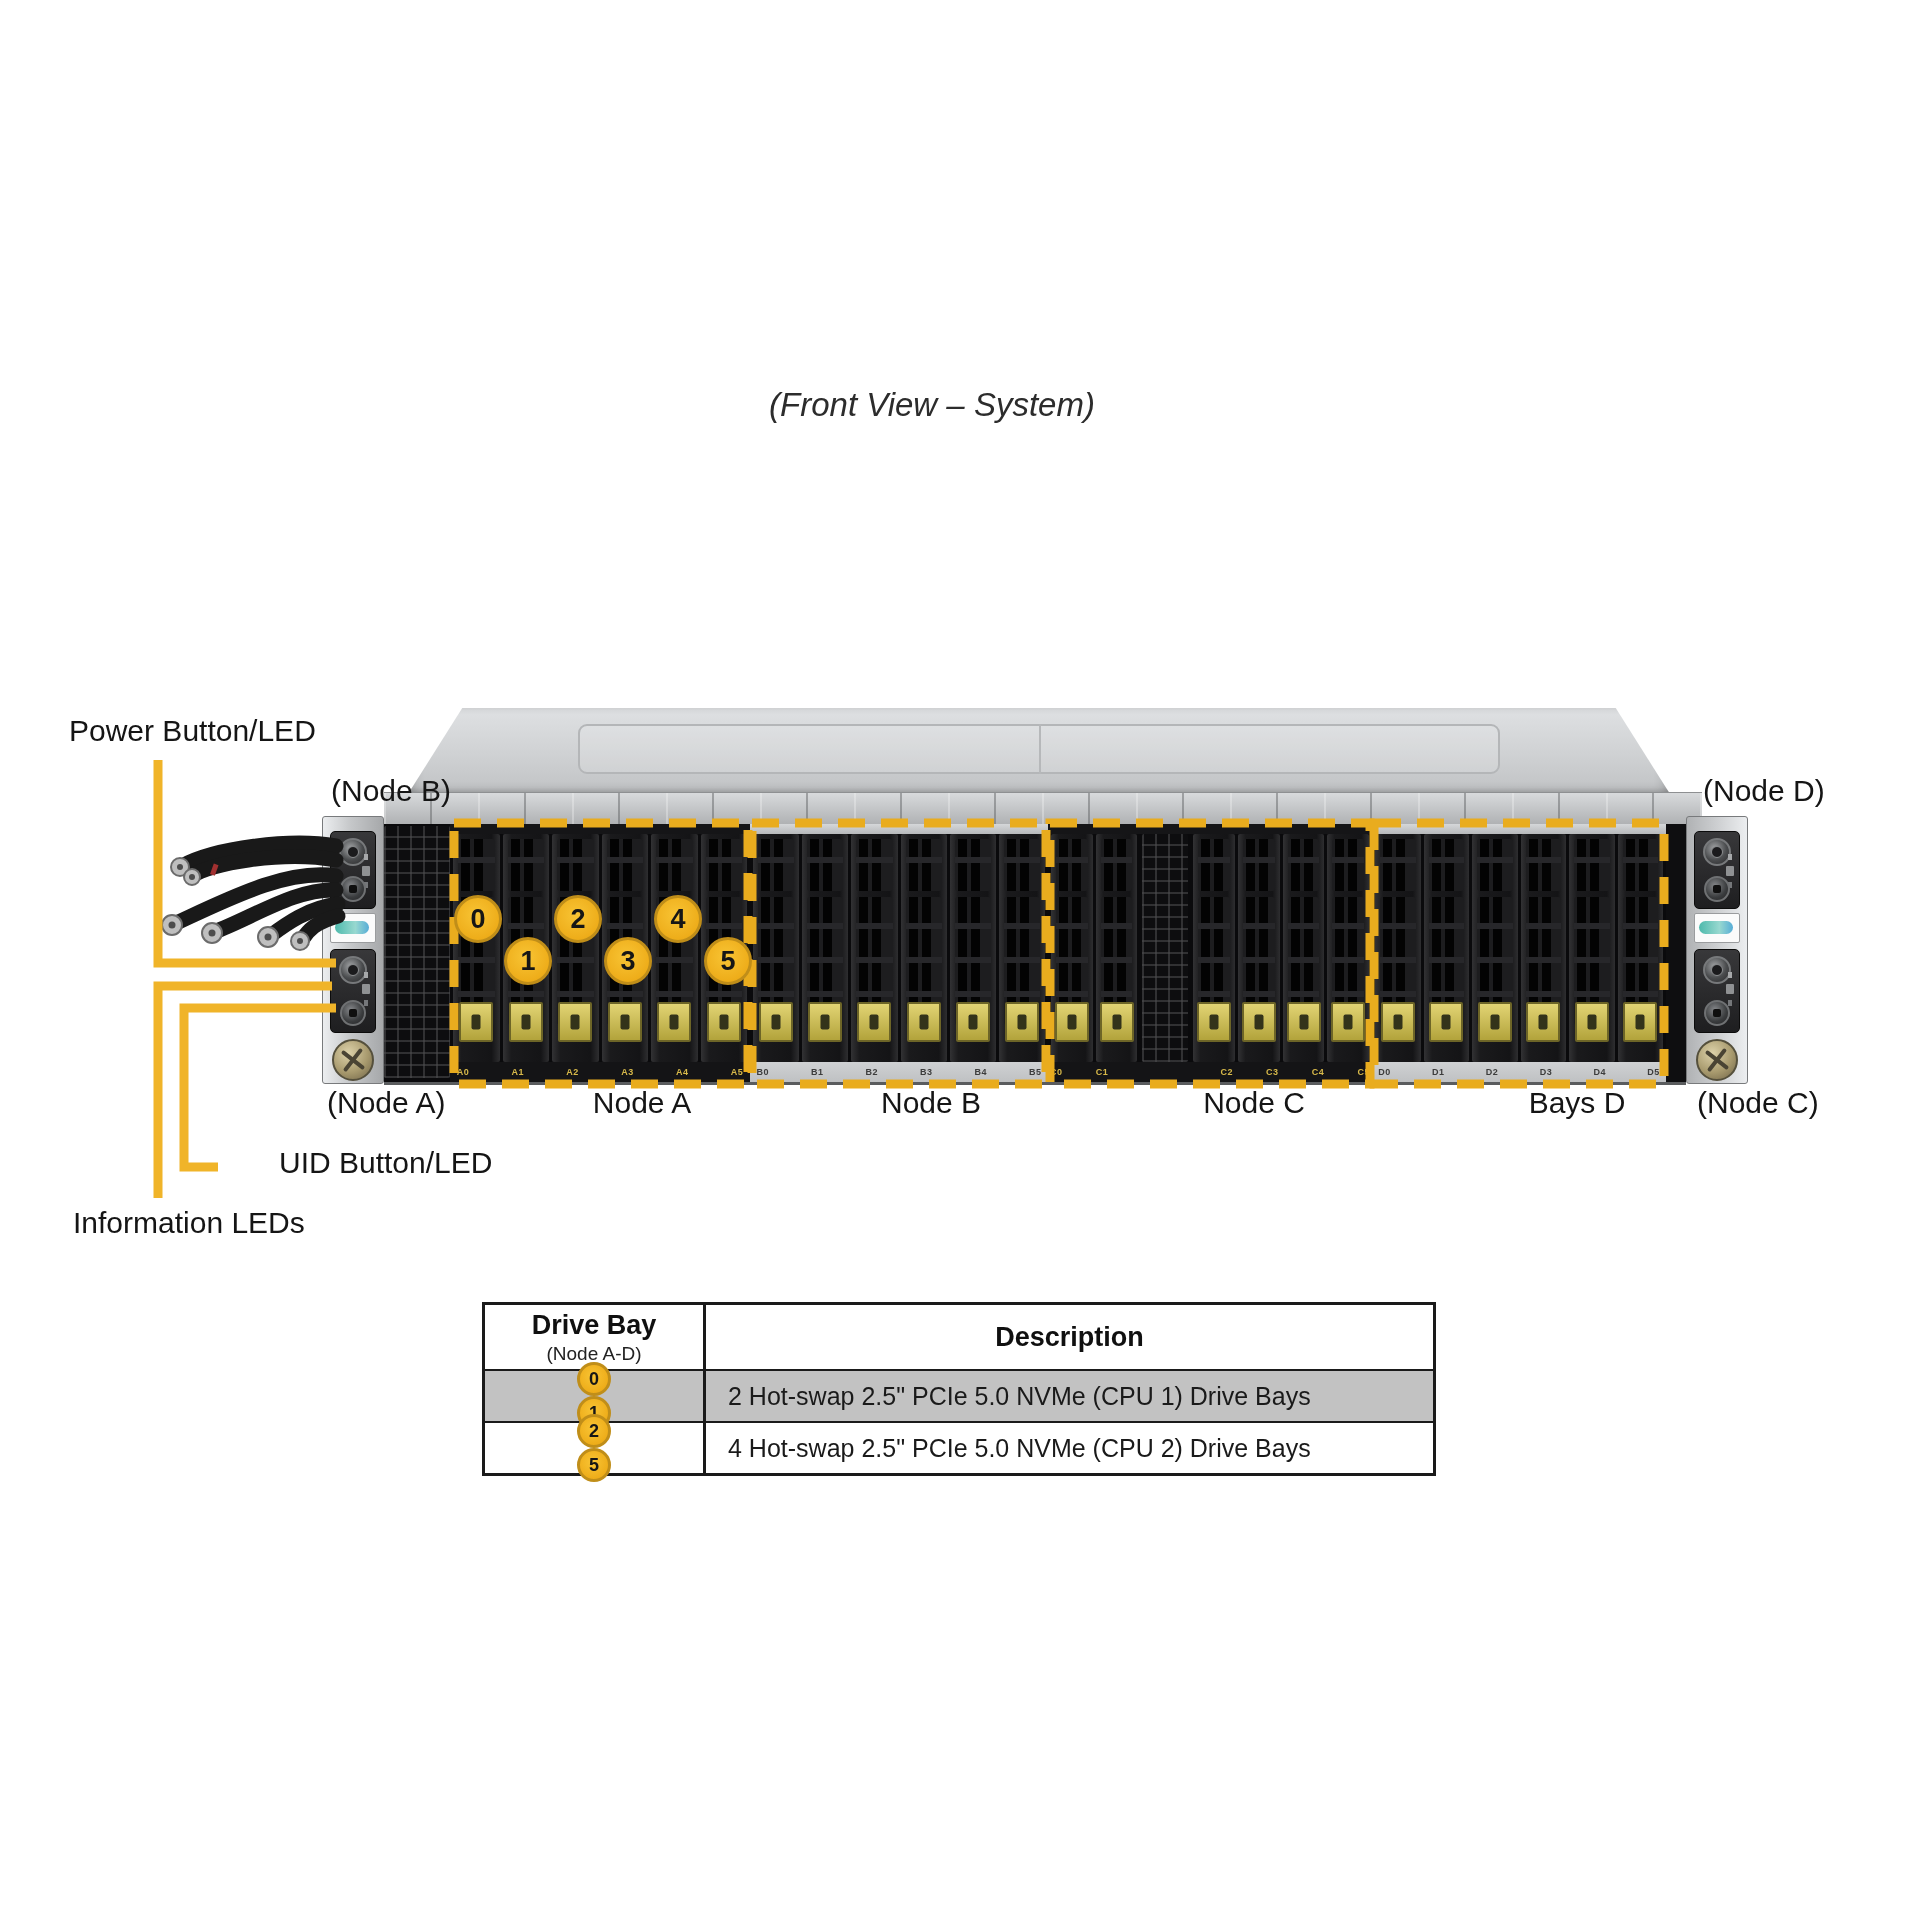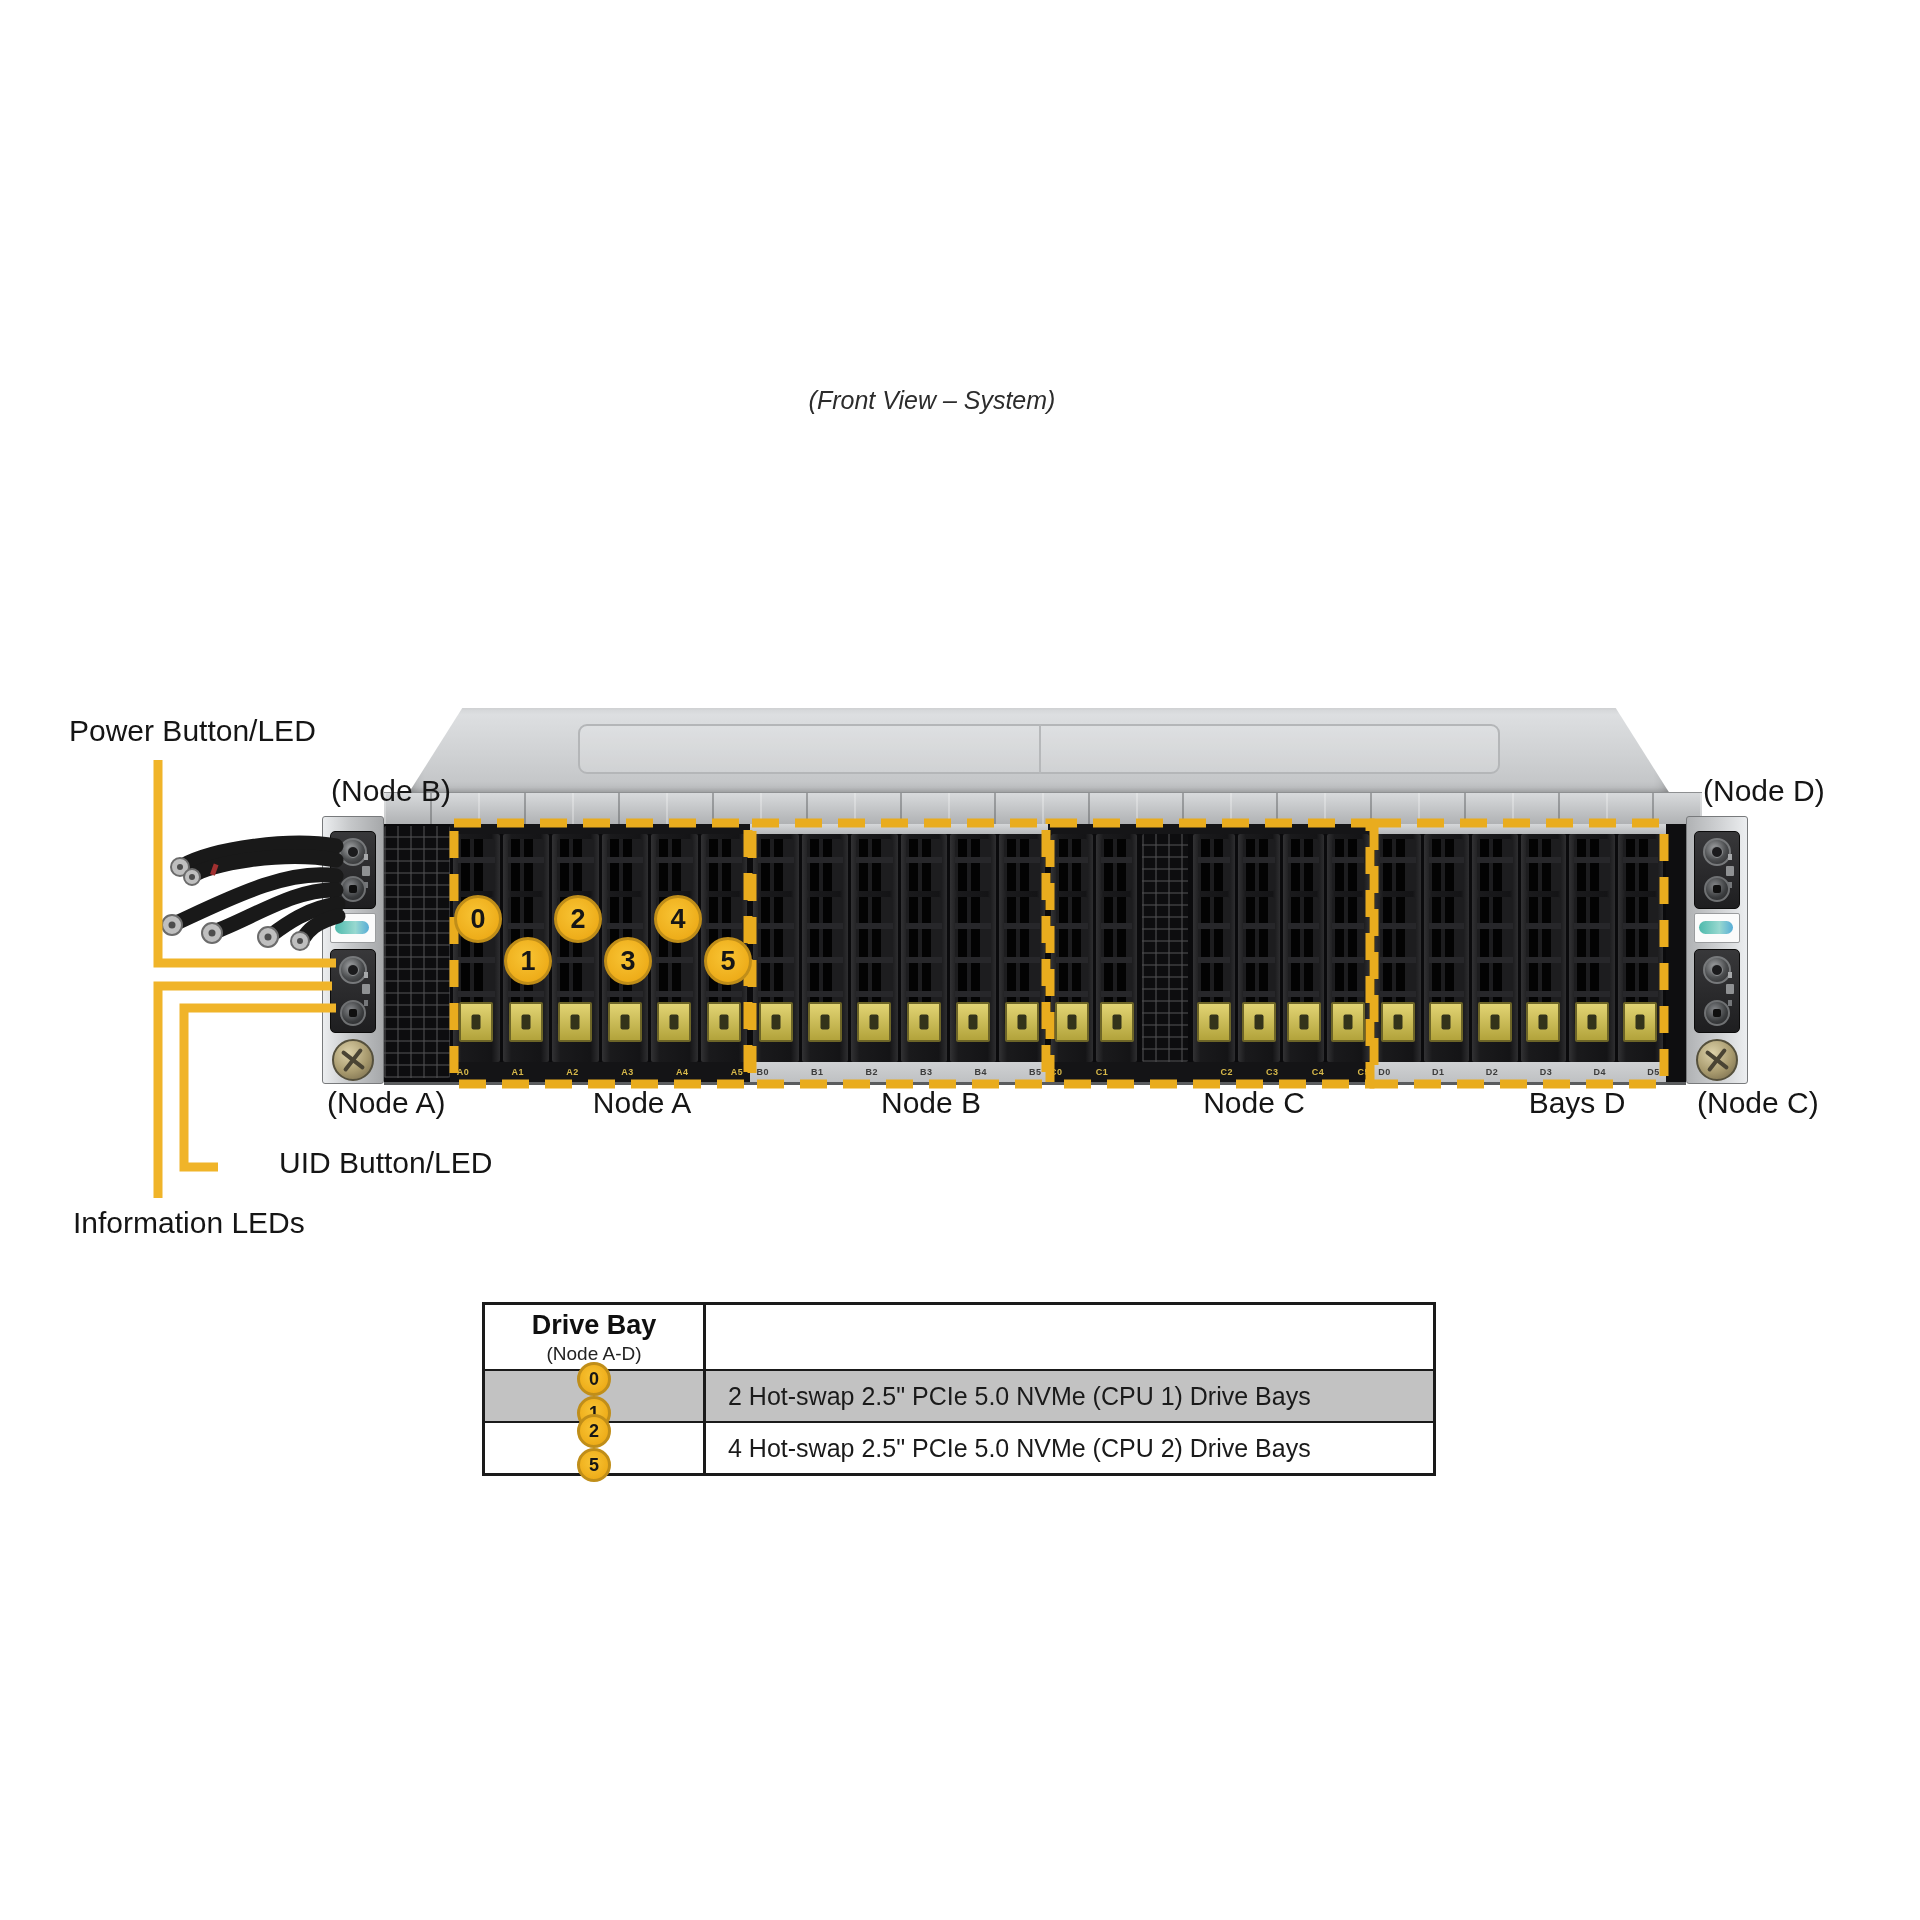--- a/index.html
+++ b/index.html
@@ -3,21 +3,21 @@
 <meta charset="utf-8">
 <style>
   html,body{margin:0;padding:0;background:#fff;}
   #canvas{position:relative;width:1920px;height:1920px;background:#fff;overflow:hidden;
           font-family:"Liberation Sans", sans-serif;color:#111;}
 
   
   .lbl{position:absolute;font-size:30px;color:#151515;white-space:nowrap;line-height:1.1;margin-left:45px;}
   .lbl.center{transform:translateX(-50%);text-align:right;}
   #title{position:absolute;top:386px;left:932px;transform:translateX(-50%);
-         font-size:25px;font-style:italic;color:#2c2c2c;white-space:nowrap;}
+         font-size:33px;font-style:italic;color:#2c2c2c;white-space:nowrap;}
 
   
   #lid{position:absolute;left:408px;top:708px;width:1262px;height:86px;
        background:linear-gradient(#dfe1e3,#cfd1d3 55%,#c0c2c4);
        clip-path:polygon(4.3% 0,95.7% 0,100% 100%,0 100%);
        box-shadow:inset 0 -8px 10px -6px rgba(0,0,0,.28), inset 10px 0 14px -8px rgba(0,0,0,.30), inset -10px 0 14px -8px rgba(0,0,0,.30);}
   #lid::before{content:"";position:absolute;left:170px;right:170px;top:16px;bottom:20px;
        border:2px solid #b4b6b8;border-radius:9px;background:rgba(255,255,255,.14);}
   #lid::after{content:"";position:absolute;left:50%;top:16px;bottom:20px;width:2px;background:#b6b8ba;}
   #rim{position:absolute;left:384px;top:792px;width:1318px;height:34px;
@@ -440,20 +440,23 @@
   <div class="lbl" style="left:1652px;top:1086px;">(Node C)</div>
   <div class="lbl" style="left:234px;top:1146px;">UID Button/LED</div>
   <div class="lbl" style="left:28px;top:1206px;">Information LEDs</div>
 
   <div id="bay-table">
     <div class="hdr">
       <div class="c1">
         <div class="hdr-title">Drive Bay</div>
         <div class="hdr-sub">(Node A-D)</div>
       </div>
+      <div class="c2">
+        <div class="hdr-title">Description</div>
+      </div>
     </div>
     <div class="trow gray">
       <div class="c1">
         <span class="tcircle">0</span>
         <span class="tdash"></span>
         <span class="tcircle">1</span>
       </div>
       <div class="c2">
         <div class="tdesc">2 Hot-swap 2.5" PCIe 5.0 NVMe (CPU 1) Drive Bays</div>
       </div>

